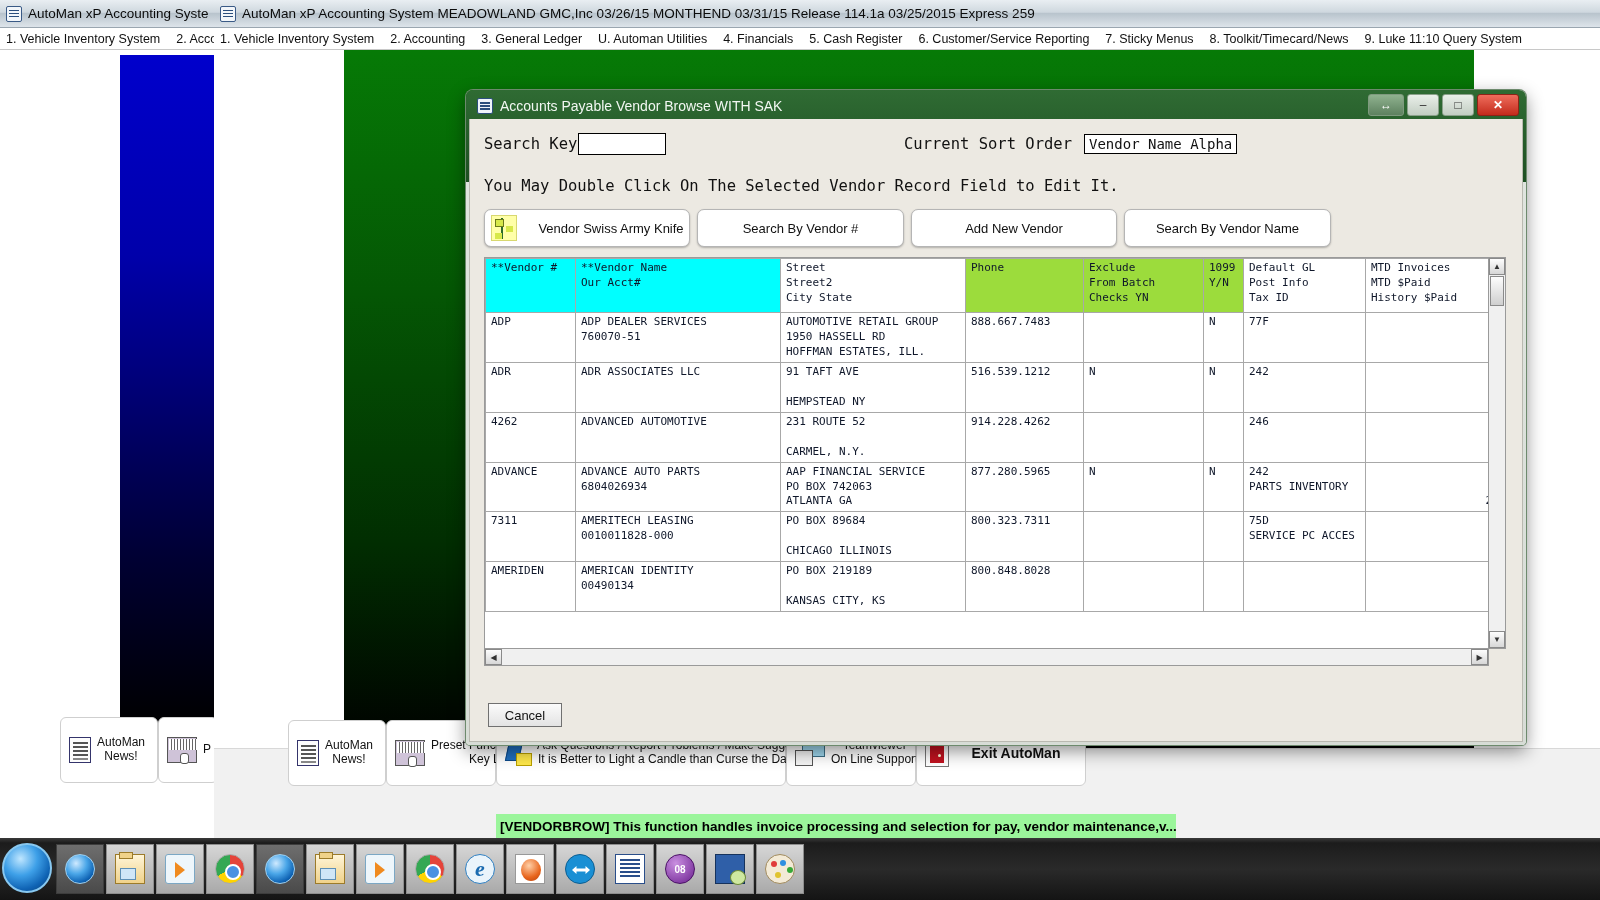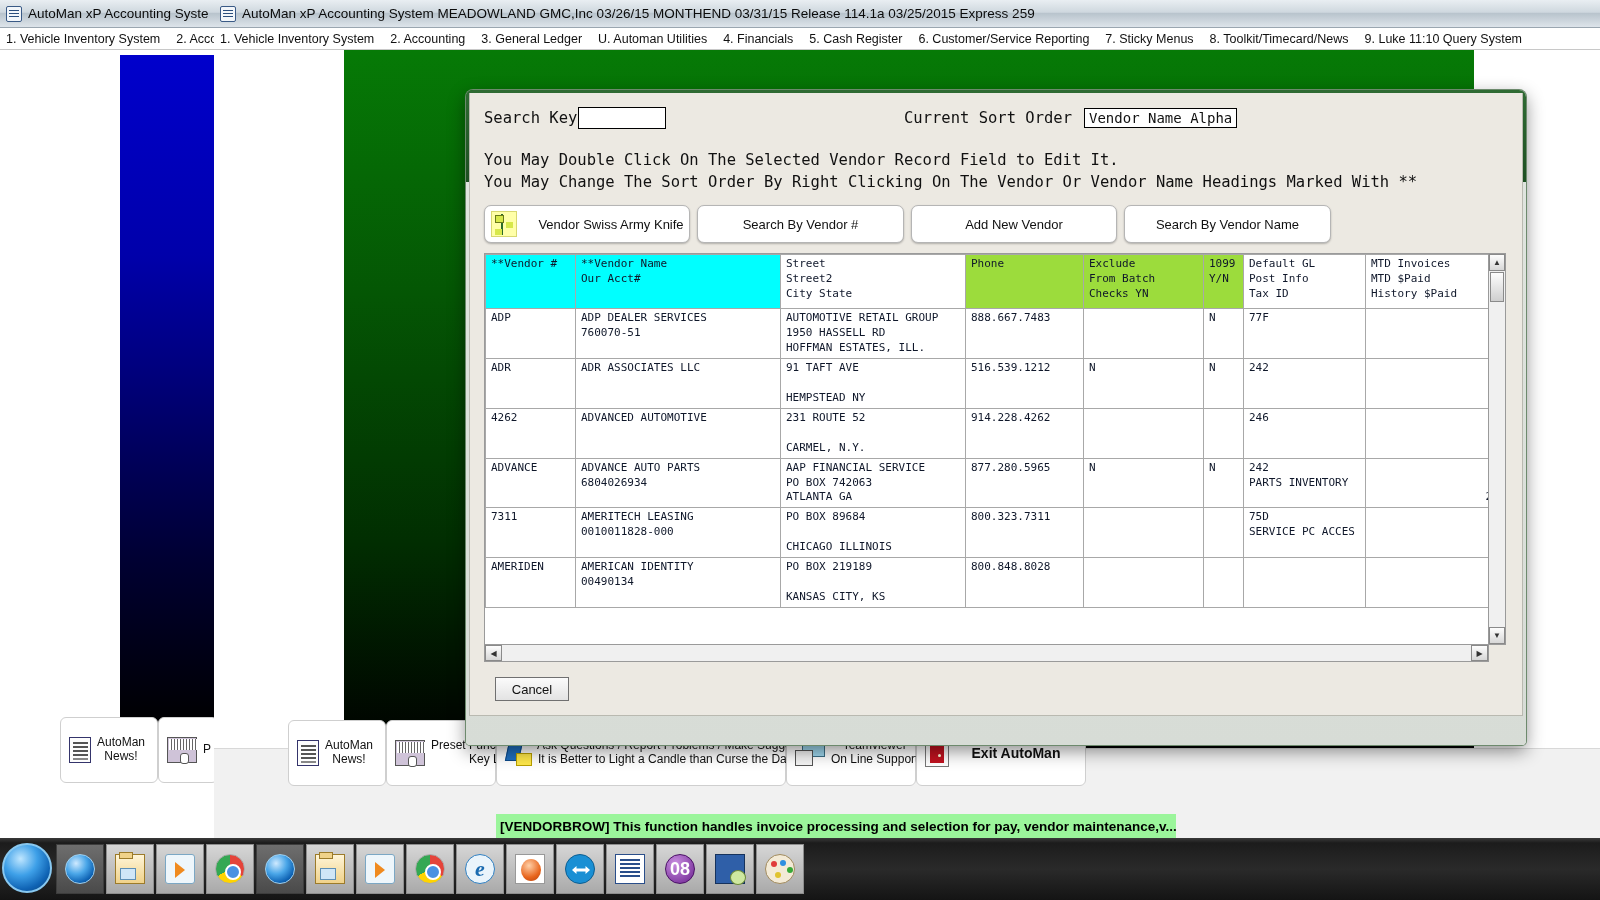--- a/index.html
+++ b/index.html
@@ -154,21 +154,21 @@
     border:1px solid #8a8a8a; display:flex; align-items:center; justify-content:center;
     font-size:8px; color:#333; }
   .sthumb { height:30px; margin:1px; background:linear-gradient(to bottom,#fdfdfd,#cfcfcf);
     border:1px solid #8a8a8a; }
   .hsb { height:17px; background:#f0f0f0; border:1px solid #9a9a9a; border-top:none;
     display:flex; justify-content:space-between; width:1005px; }
   .hsbtn { width:17px; background:linear-gradient(to bottom,#fdfdfd,#d7d7d7);
     border:1px solid #8a8a8a; display:flex; align-items:center; justify-content:center;
     font-size:8px; color:#333; }
 
-  #cancelbtn { position:absolute; left:25px; bottom:14px; width:74px; height:24px;
+  #cancelbtn { position:absolute; left:18px; bottom:14px; width:74px; height:24px;
     background:linear-gradient(to bottom,#fbfbfb,#e3e3e3); border:1px solid #707070;
     font-size:13px; color:#111; display:flex; align-items:center; justify-content:center; }
 
   
   #statusstrip {
     position:absolute; left:496px; top:814px; width:680px; height:24px;
     background:#9bf59b; display:flex; align-items:center; padding:0 4px;
     font-size:13.5px; color:#000; font-weight:bold; white-space:nowrap; overflow:hidden;
   }
 
@@ -206,21 +206,21 @@
   .gl-am { background:#fff; border:1px solid #999; }
   .gl-am:after{content:"";position:absolute;left:5px;top:4px;width:20px;height:22px;
     border-radius:50%;background:radial-gradient(circle at 40% 30%,#ffd0a8,#e8661e 60%,#b73e08);}
   .gl-tv { border-radius:50%; background:#1a8fd4; border:1px solid #0d5e91; }
   .gl-tv:after{content:"";position:absolute;left:6px;top:11px;width:18px;height:8px;
     background:#fff; clip-path:polygon(0 50%,25% 0,25% 30%,75% 30%,75% 0,100% 50%,75% 100%,75% 70%,25% 70%,25% 100%);}
   .gl-book { background:#fff; border:1px solid #2a4e8a; }
   .gl-book:after{content:"";position:absolute;left:4px;top:4px;right:4px;bottom:4px;
     background:repeating-linear-gradient(180deg,#2a4e8a 0 2px,#fff 2px 4px);}
   .gl-08 { border-radius:50%; background:radial-gradient(circle at 35% 30%,#c98fe0,#6b1f8f);
-    color:#fff; font-size:18px; font-weight:bold; display:flex; align-items:center;
+    color:#fff; font-size:10px; font-weight:bold; display:flex; align-items:center;
     justify-content:center; border:1px solid #4b1266; }
   .gl-mon { background:#2f5fa8; border:1px solid #16325c; }
   .gl-mon:after{content:"";position:absolute;left:14px;top:15px;width:14px;height:13px;
     border-radius:50%;background:#cfe8a0;border:1px solid #6d8a3a;}
   .gl-paint { border-radius:50%; background:#f3ead6; border:1px solid #a08a5e; }
   .gl-paint:after{content:"";position:absolute;left:5px;top:6px;width:6px;height:6px;border-radius:50%;
     background:#e03b3b;box-shadow:9px -1px 0 #2f8fe0,16px 6px 0 #38a838,4px 11px 0 #e0c32f;}
 </style>
 </head>
 <body>
@@ -299,31 +299,40 @@
       </span>
     </div>
     <div class="navbtn" style="width:170px;font-weight:bold;font-size:14px">
       <span class="ic ic-door"></span>
       <span class="lbl" style="flex:1;text-align:center">Exit AutoMan</span>
     </div>
   </div>
 </div>
 
 <div id="dlg">
+  <div id="dlgtitle">
+    <span class="appicon"></span>
+    <span>Accounts Payable Vendor Browse WITH SAK</span>
+    <span class="wbtns">
+      <span class="wbtn">↔</span>
+      <span class="wbtn sep">–</span>
+      <span class="wbtn sep">□</span>
+      <span class="wbtn close">✕</span>
+    </span>
+  </div>
 
   <div id="dlgbody">
     <div class="row1">
       <span class="mono lbl15" style="width:94px">Search Key</span>
       <input class="ti mono" style="width: 88px; font-size: 14px;" value="">
       <span class="mono lbl15" style="margin-left:238px">Current Sort Order</span>
       <span class="ti mono" style="margin-left:12px;padding:1px 4px;font-size:14px;height:auto">Vendor Name Alpha</span>
     </div>
 
     <div class="mono note" style="margin-top:22px">You May Double Click On The Selected Vendor Record Field to Edit It.</div>
-    <div class="mono note">You May Change The Sort Order By Right Clicking On The Vendor Or Vendor Name Headings Marked With **</div>
 
     <div class="toolrow">
       <div class="tbtn sak" style="width:206px">
         <span class="ic ic-sak"></span>
         <span class="txt">Vendor Swiss Army Knife</span>
       </div>
       <div class="tbtn" style="width:207px">
         <span>Search By Vendor #</span>
       </div>
       <div class="tbtn" style="width:206px">

